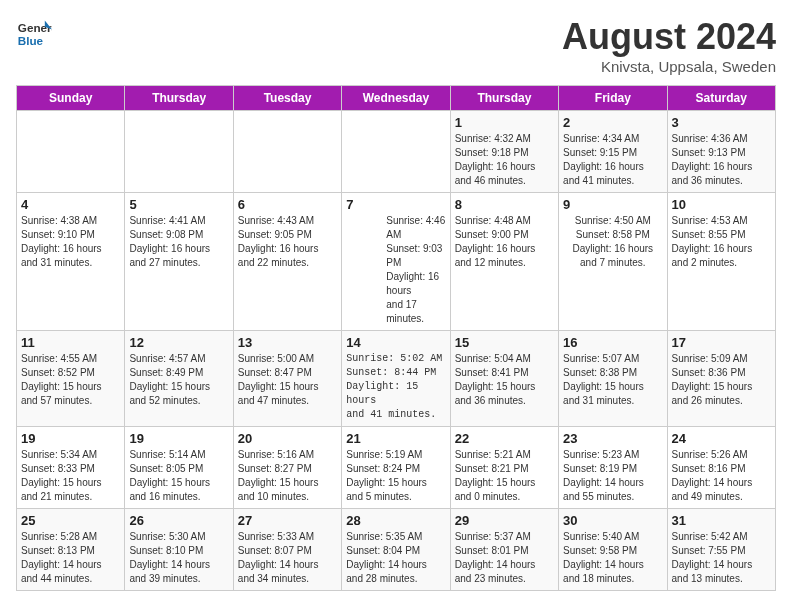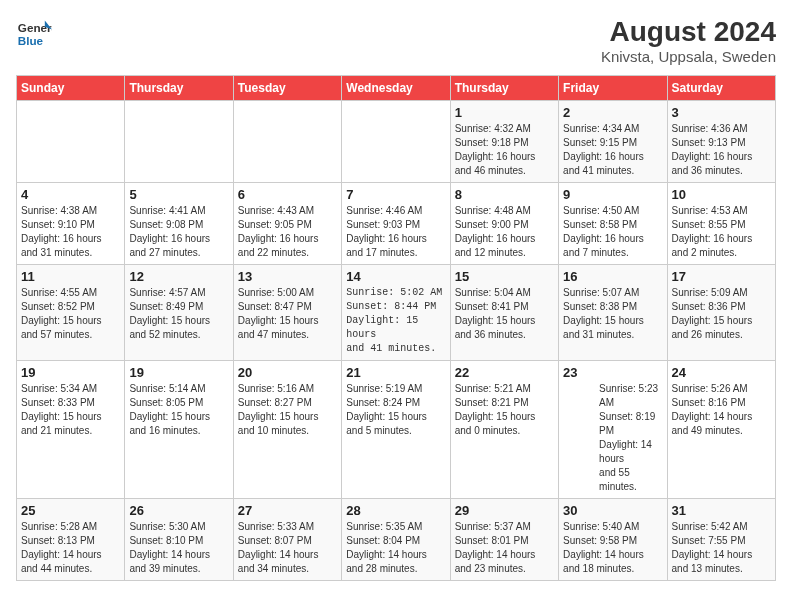--- a/index.html
+++ b/index.html
@@ -22,40 +22,40 @@
       gap: 6px;
     }
     .logo-icon {
       width: 36px;
       height: 36px;
     }
     .title-block {
       text-align: right;
     }
     .month-year {
-      font-size: 28px;
+      font-size: 36px;
       font-weight: bold;
       color: #333;
     }
     .location {
       font-size: 15px;
       color: #555;
     }
     table {
       width: 100%;
       border-collapse: collapse;
       table-layout: fixed;
     }
     thead tr th {
-      background: #ef4444;
+      background: #a21caf;
       color: #fff;
       font-size: 12px;
       font-weight: bold;
       padding: 5px 4px;
-      text-align: left;
+      text-align: center;
       border: 1px solid #ccc;
     }
     tbody tr td {
       border: 1px solid #ccc;
       vertical-align: top;
       padding: 4px 4px;
       font-size: 10.5px;
       color: #333;
       min-height: 80px;
       height: 80px;
@@ -153,35 +153,35 @@
         </td>
         <td>
           <div class="day-num">6</div>
           <div class="day-info" style="white-space: pre-line;">Sunrise: 4:43 AM
 Sunset: 9:05 PM
 Daylight: 16 hours
 and 22 minutes.</div>
         </td>
         <td>
           <div class="day-num">7</div>
-          <div class="day-info" style="white-space: pre-line;">Sunrise: 4:46 AM
+          <div class="day-info" style="white-space: pre-line; margin-left: 40px;">Sunrise: 4:46 AM
 Sunset: 9:03 PM
 Daylight: 16 hours
 and 17 minutes.</div>
         </td>
         <td>
           <div class="day-num">8</div>
           <div class="day-info" style="white-space: pre-line;">Sunrise: 4:48 AM
 Sunset: 9:00 PM
 Daylight: 16 hours
 and 12 minutes.</div>
         </td>
         <td>
           <div class="day-num">9</div>
-          <div class="day-info" style="white-space: pre-line;">Sunrise: 4:50 AM
+          <div class="day-info" style="white-space: pre-line; text-align: center;">Sunrise: 4:50 AM
 Sunset: 8:58 PM
 Daylight: 16 hours
 and 7 minutes.</div>
         </td>
         <td>
           <div class="day-num">10</div>
           <div class="day-info" style="white-space: pre-line;">Sunrise: 4:53 AM
 Sunset: 8:55 PM
 Daylight: 16 hours
 and 2 minutes.</div>
@@ -269,21 +269,21 @@
         </td>
         <td>
           <div class="day-num">22</div>
           <div class="day-info" style="white-space: pre-line;">Sunrise: 5:21 AM
 Sunset: 8:21 PM
 Daylight: 15 hours
 and 0 minutes.</div>
         </td>
         <td>
           <div class="day-num">23</div>
-          <div class="day-info" style="white-space: pre-line; margin-left: 36px;">Sunrise: 5:23 AM
+          <div class="day-info" style="white-space: pre-line;">Sunrise: 5:23 AM
 Sunset: 8:19 PM
 Daylight: 14 hours
 and 55 minutes.</div>
         </td>
         <td>
           <div class="day-num">24</div>
           <div class="day-info" style="white-space: pre-line;">Sunrise: 5:26 AM
 Sunset: 8:16 PM
 Daylight: 14 hours
 and 49 minutes.</div>

